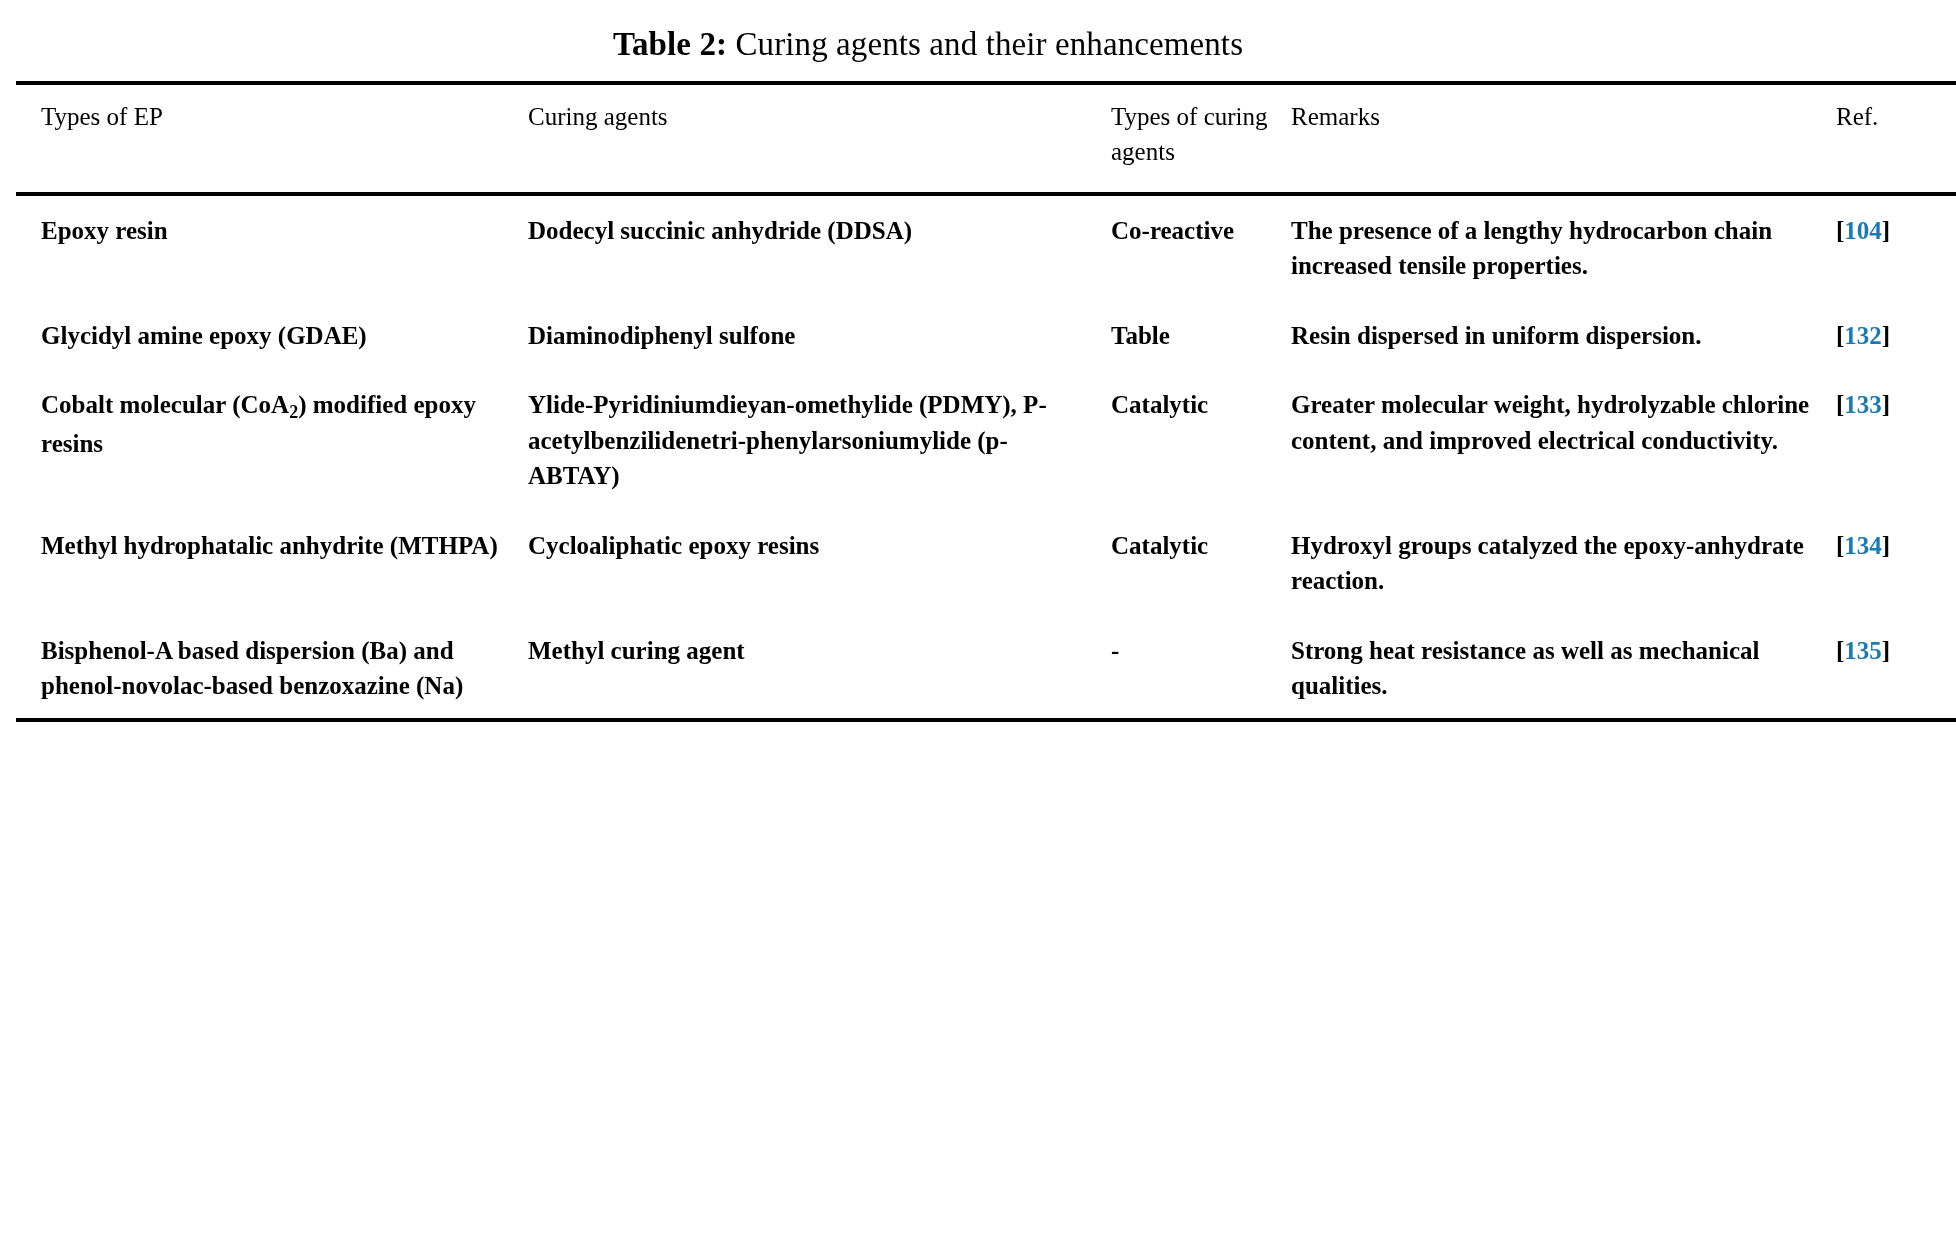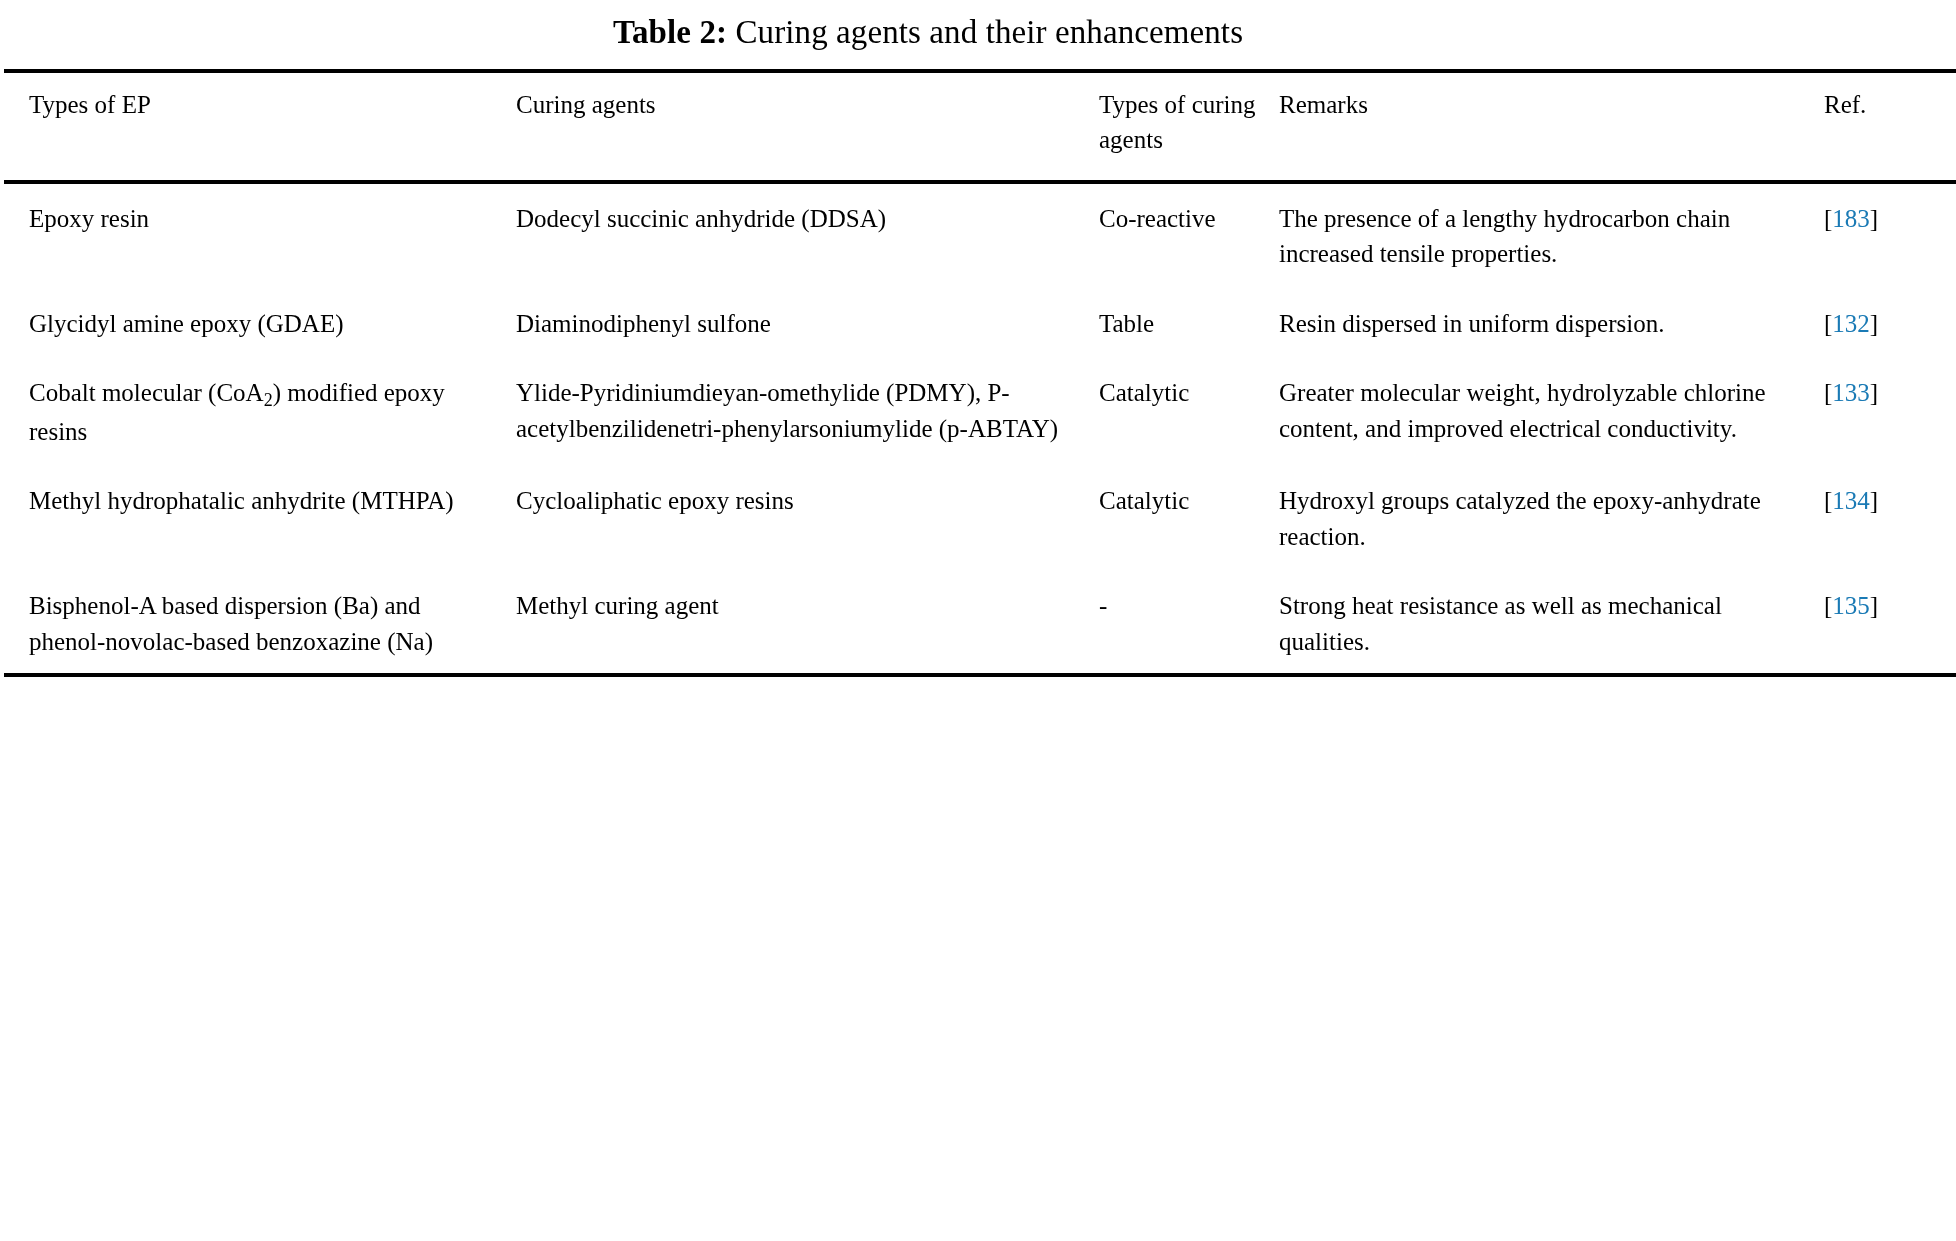--- a/index.html
+++ b/index.html
@@ -11,21 +11,21 @@
     width: 1956px;
     height: 1241px;
     font-family: "Liberation Serif", "DejaVu Serif", serif;
     color: #000000;
     overflow: hidden;
   }
 
   .table-wrap {
     width: 1856px;
     box-sizing: border-box;
-    padding: 4px;
+    padding: 16px;
   }
 
   .table-caption {
     text-align: center;
     font-size: 33px;
     line-height: 1.35;
     padding: 6px 0 14px 0;
     letter-spacing: 0.1px;
   }
   .table-caption .cap-label {
@@ -47,20 +47,21 @@
     font-weight: normal;
     vertical-align: top;
     padding: 14px 14px 22px 0;
   }
 
   table.data-table tbody td {
     text-align: left;
     vertical-align: top;
     padding: 17px 14px 17px 0;
     border: none;
+    font-weight: bold;
   }
 
   table.data-table tbody tr.last-row td {
     border-bottom: 4px solid #000;
     padding-bottom: 14px;
   }
 
   
   col.c-type        { width: 512px; }
   col.c-agent       { width: 583px; }
@@ -106,21 +107,21 @@
         <th>Ref.</th>
       </tr>
     </thead>
     <tbody>
 
       <tr>
         <td class="pad-left-25">Epoxy resin</td>
         <td>Dodecyl succinic anhydride (DDSA)</td>
         <td>Co-reactive</td>
         <td>The presence of a lengthy hydrocarbon chain increased tensile properties.</td>
-        <td><span>[</span><span class="refnum">183</span><span>]</span></td>
+        <td><span>[</span><span class="refnum">104</span><span>]</span></td>
       </tr>
 
       <tr>
         <td class="pad-left-25">Glycidyl amine epoxy (GDAE)</td>
         <td>Diaminodiphenyl sulfone</td>
         <td>Table</td>
         <td>Resin dispersed in uniform dispersion.</td>
         <td><span>[</span><span class="refnum">132</span><span>]</span></td>
       </tr>
 

